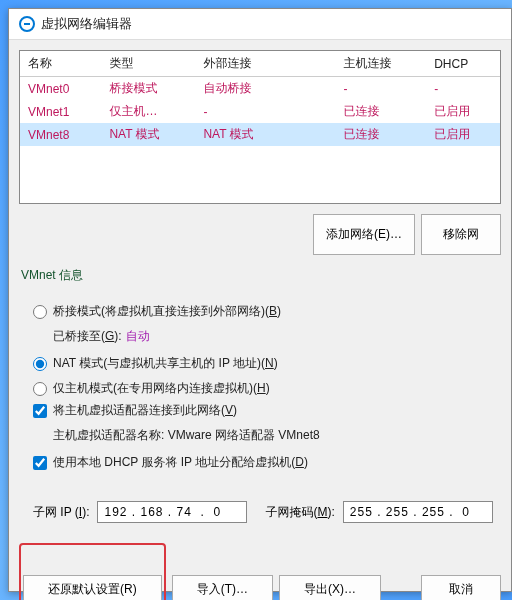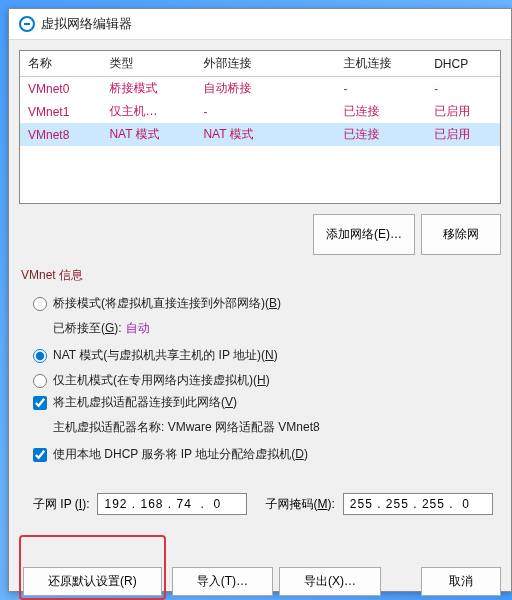--- a/index.html
+++ b/index.html
@@ -71,21 +71,21 @@
   }
   button {
     font-family: inherit;
     font-size: 12px;
     padding: 11px 12px;
     background: #fdfdfd;
     border: 1px solid #aaa;
     cursor: pointer;
     min-width: 80px;
   }
-  .group-title { margin: 12px 0 7px 2px; color: #7f1d1d; }
+  .group-title { margin: 12px 0 15px 2px; color: #14532d; }
   .opt-row {
     display: flex;
     align-items: center;
     gap: 6px;
     margin: 4px 0 4px 14px;
   }
   .sub-row { margin-left: 34px; margin-top: 4px; margin-bottom: 6px; display: flex; align-items: center; gap: 4px; }
   input[type=radio], input[type=checkbox] {
     width: 14px; height: 14px;
     accent-color: #0078d4;

